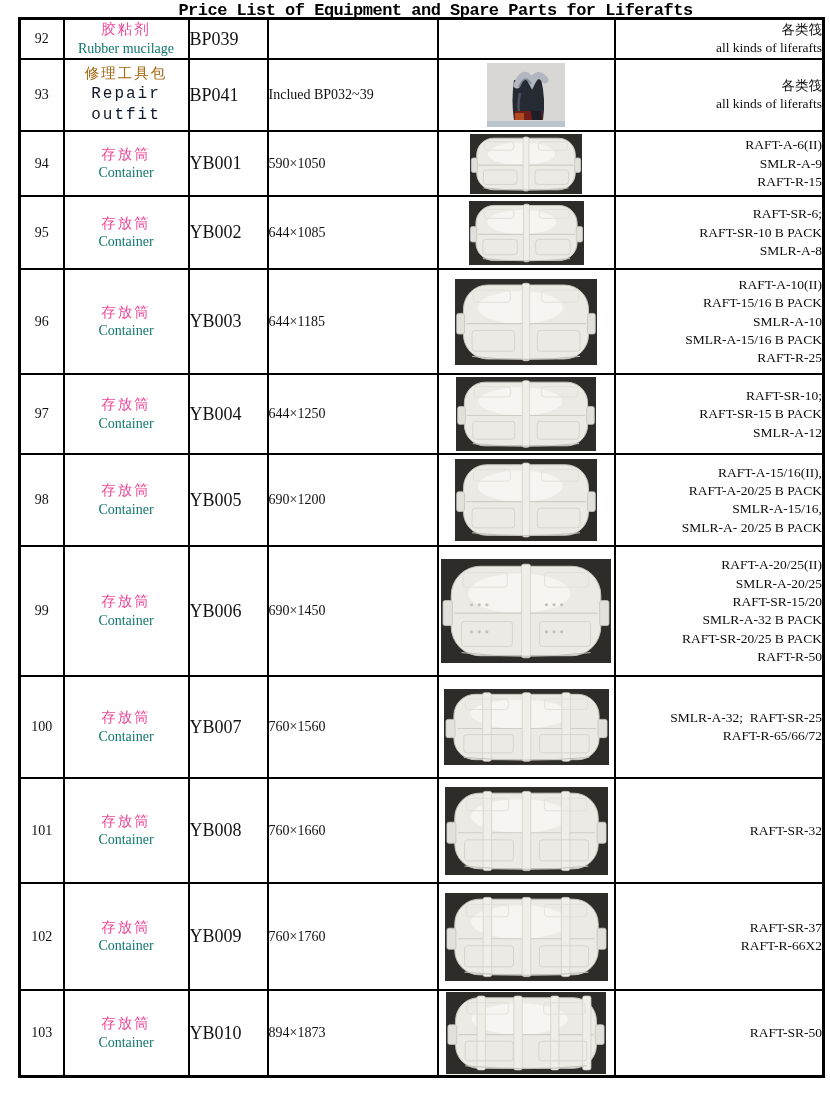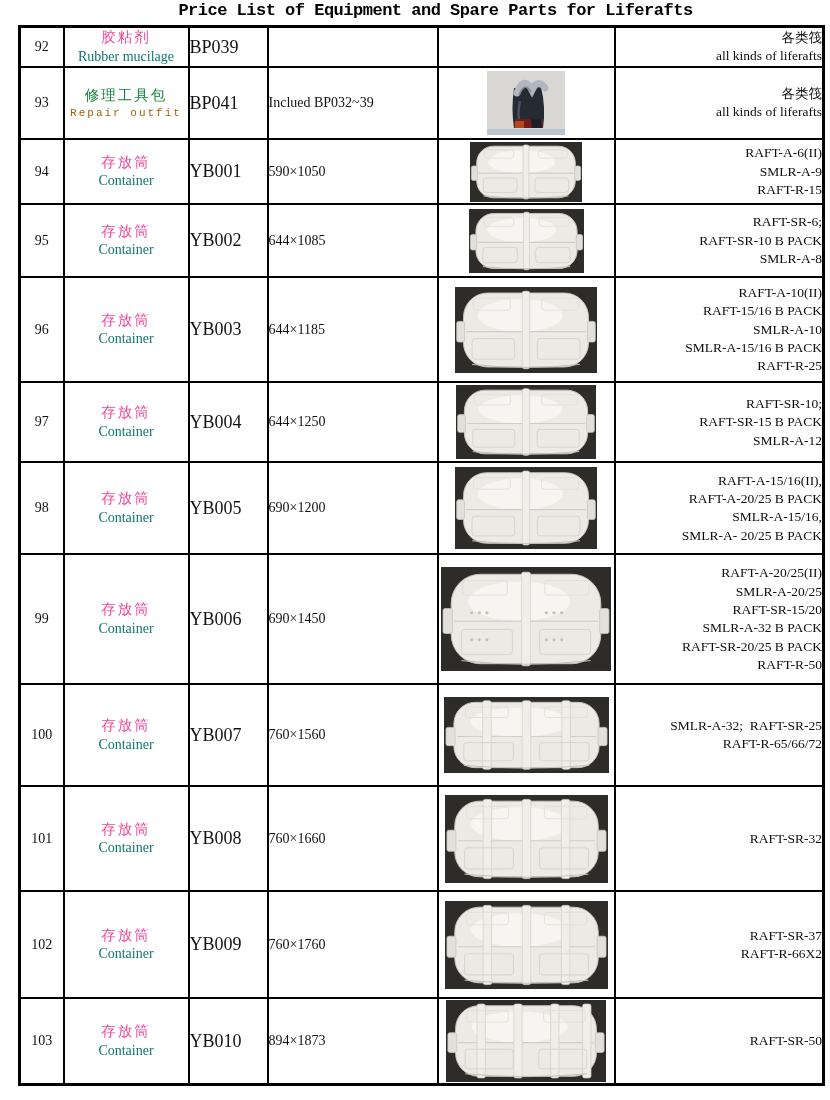--- a/index.html
+++ b/index.html
@@ -15,40 +15,40 @@
   .title{
     position:absolute;top:1px;left:0;width:100%;
     text-align:center;
     font-family:"Liberation Mono", monospace;
     font-weight:bold;
     font-size:17px;
     letter-spacing:-0.5px;
     color:#000;
   }
   table.price{
-    position:absolute;left:18px;top:25px;
+    position:absolute;left:18px;top:17px;
     width:804px;
     border-collapse:collapse;
     table-layout:fixed;
     border:3px solid #000;
   }
   table.price td{
     border:2px solid #000;
     vertical-align:middle;
     padding:0;
     overflow:hidden;
   }
   td.c-no{text-align:center;font-size:14px;}
   td.c-name{text-align:center;line-height:1.35;}
   td.c-name .cn{font-size:14.5px;color:#ec4899;letter-spacing:2px;}
   td.c-name .en{font-size:14px;color:#0f766e;}
-  td.c-name .cn.gray{color:#15803d;}
+  td.c-name .cn.gray{color:#a16207;}
   td.c-name .en.spaced{
     font-family:"Liberation Mono", monospace;
-    color:#a16207;letter-spacing:2px;font-size:11px;
+    color:#0f172a;letter-spacing:2px;font-size:16px;
   }
   td.c-code{font-size:18px;padding-left:3px;text-align:left;}
   td.c-spec{font-size:14px;padding-left:5px;text-align:left;}
   td.c-photo{text-align:center;}
   td.c-photo span{display:inline-block;vertical-align:middle;line-height:0;}
   td.c-app{padding-left:5px;text-align:right;}
   .app-line{
     font-size:13.5px;line-height:1.36;
     white-space:pre-wrap;
     color:#0d0d0d;

